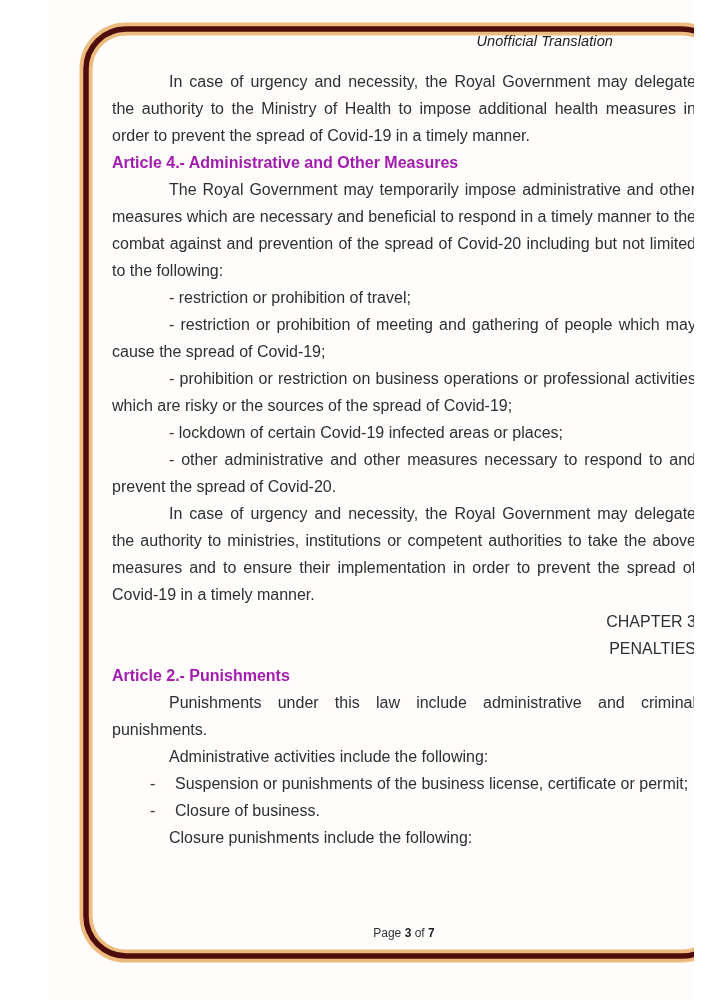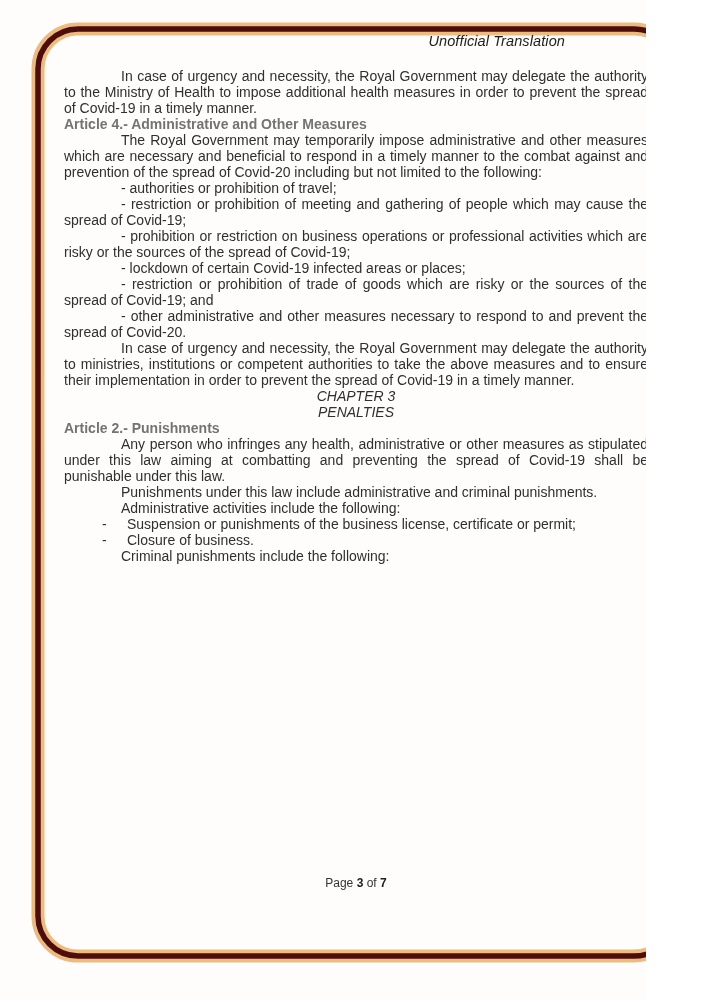--- a/index.html
+++ b/index.html
@@ -7,20 +7,21 @@
     padding: 0;
     background: #ffffff;
     font-family: "Liberation Sans", sans-serif;
   }
   .page {
     position: relative;
     width: 646px;
     height: 1000px;
     background: #fefdfb;
     overflow: hidden;
+    margin-left: 48px;
   }
   .frame-svg {
     position: absolute;
     inset: 0;
     width: 706px;
     height: 1000px;
     pointer-events: none;
   }
   .header-note {
     position: absolute;
@@ -29,55 +30,54 @@
     font-size: 14.5px;
     font-style: italic;
     color: #1e1e1e;
     letter-spacing: 0.1px;
   }
   .content {
     position: absolute;
     top: 68px;
     left: 64px;
     width: 584px;
-    font-size: 14px;
-    line-height: 16px;
+    font-size: 16px;
+    line-height: 27px;
     color: #2f2f2f;
     text-align: justify;
   }
   .para {
     text-indent: 57px;
     margin: 0;
   }
   .article-heading {
     font-weight: bold;
-    color: #737373;
+    color: #a21caf;
     margin: 0;
     text-align: left;
   }
   .chapter {
-    text-align: center;
+    text-align: right;
     text-indent: 0;
     margin: 0;
-    font-style: italic;
   }
   .dash-item {
     position: relative;
     padding-left: 63px;
     margin: 0;
     text-align: left;
   }
   .dash-item .marker {
     position: absolute;
     left: 38px;
     top: 0;
   }
   .footer {
     position: absolute;
-    top: 876px;
+    top: 926px;
     left: 64px;
     width: 584px;
     text-align: center;
     font-size: 12px;
     color: #333333;
   }
   .footer b { color: #1c1c1c; }
 </style>
 </head>
 <body>
@@ -88,42 +88,40 @@
     <path d="M 78 29 H 634 A 40 40 0 0 1 674 69 V 916 A 40 40 0 0 1 634 956 H 78 A 40 40 0 0 1 38 916 V 69 A 40 40 0 0 1 78 29 Z" fill="none" stroke-width="13" stroke="#ecbb7d"></path>
     <path d="M 78 29 H 634 A 40 40 0 0 1 674 69 V 916 A 40 40 0 0 1 634 956 H 78 A 40 40 0 0 1 38 916 V 69 A 40 40 0 0 1 78 29 Z" fill="none" stroke-width="5.5" stroke="#4d0d0d"></path>
   </svg>
 
   <div class="header-note">Unofficial Translation</div>
 
   <div class="content">
     <p class="para">In case of urgency and necessity, the Royal Government may delegate the authority to the Ministry of Health to impose additional health measures in order to prevent the spread of Covid-19 in a timely manner.</p>
     <p class="article-heading">Article 4.- Administrative and Other Measures</p>
     <p class="para">The Royal Government may temporarily impose administrative and other measures which are necessary and beneficial to respond in a timely manner to the combat against and prevention of the spread of Covid-20 including but not limited to the following:</p>
-    <p class="para">- authorities or prohibition of travel;</p>
+    <p class="para">- restriction or prohibition of travel;</p>
     <p class="para">- restriction or prohibition of meeting and gathering of people which may cause the spread of Covid-19;</p>
     <p class="para">- prohibition or restriction on business operations or professional activities which are risky or the sources of the spread of Covid-19;</p>
     <p class="para">- lockdown of certain Covid-19 infected areas or places;</p>
-    <p class="para">- restriction or prohibition of trade of goods which are risky or the sources of the spread of Covid-19; and</p>
     <p class="para">- other administrative and other measures necessary to respond to and prevent the spread of Covid-20.</p>
     <p class="para">In case of urgency and necessity, the Royal Government may delegate the authority to ministries, institutions or competent authorities to take the above measures and to ensure their implementation in order to prevent the spread of Covid-19 in a timely manner.</p>
     <p class="chapter">CHAPTER 3</p>
     <p class="chapter">PENALTIES</p>
     <p class="article-heading">Article 2.- Punishments</p>
-    <p class="para">Any person who infringes any health, administrative or other measures as stipulated under this law aiming at combatting and preventing the spread of Covid-19 shall be punishable under this law.</p>
     <p class="para">Punishments under this law include administrative and criminal punishments.</p>
     <p class="para">Administrative activities include the following:</p>
     <p class="dash-item">
       <span class="marker">-</span>
       <span>Suspension or punishments of the business license, certificate or permit;</span>
     </p>
     <p class="dash-item">
       <span class="marker">-</span>
       <span>Closure of business.</span>
     </p>
-    <p class="para">Criminal punishments include the following:</p>
+    <p class="para">Closure punishments include the following:</p>
   </div>
 
   <div class="footer">
     <span>Page</span>
     <b>3</b>
     <span>of</span>
     <b>7</b>
   </div>
 
 </div>

